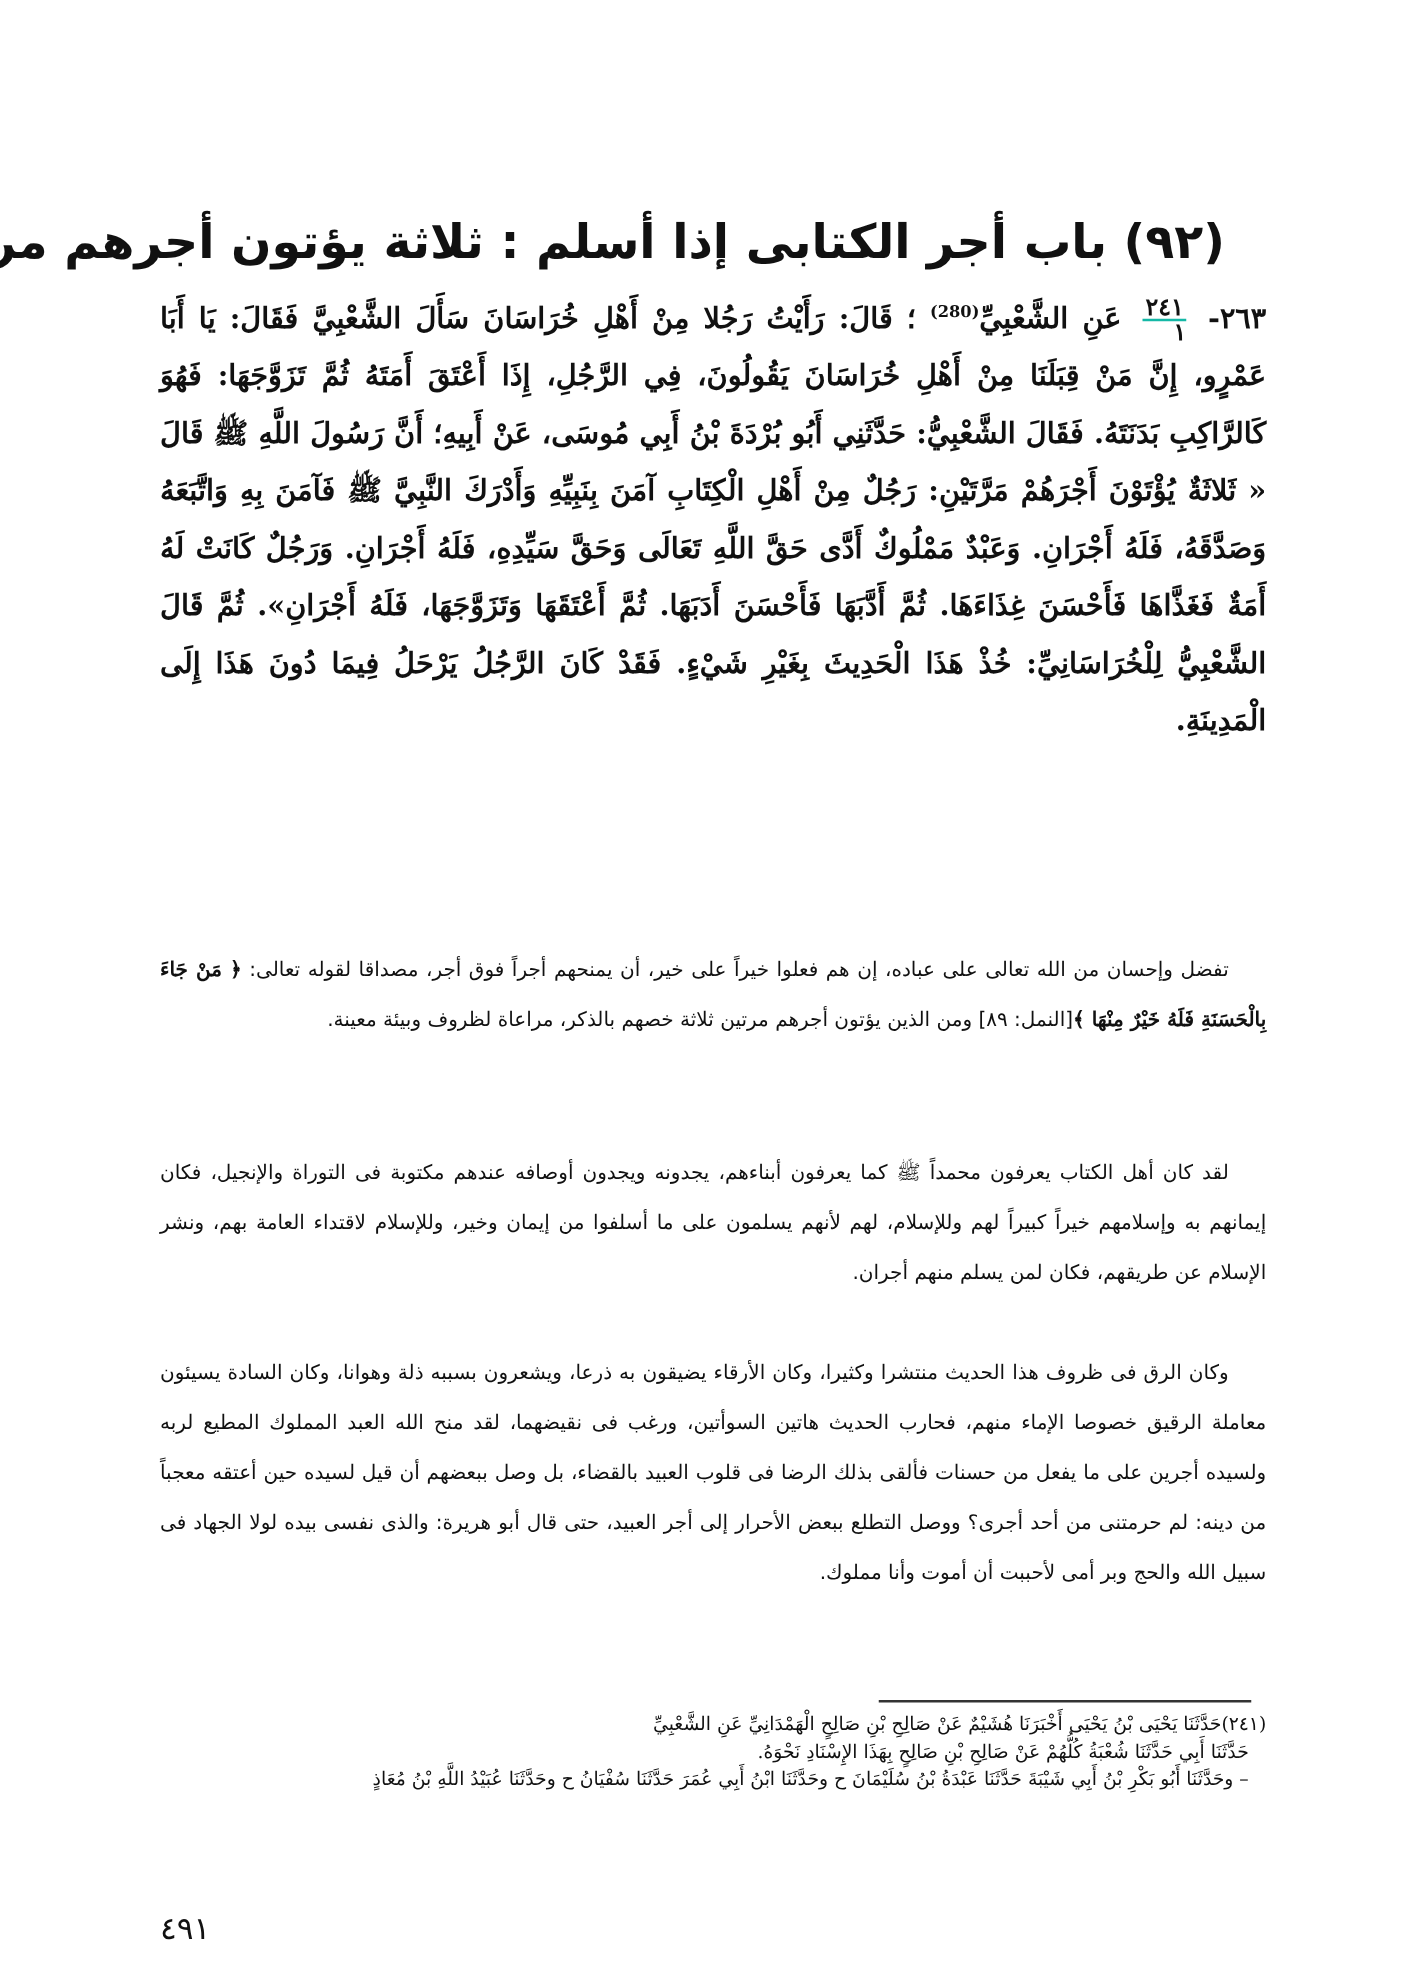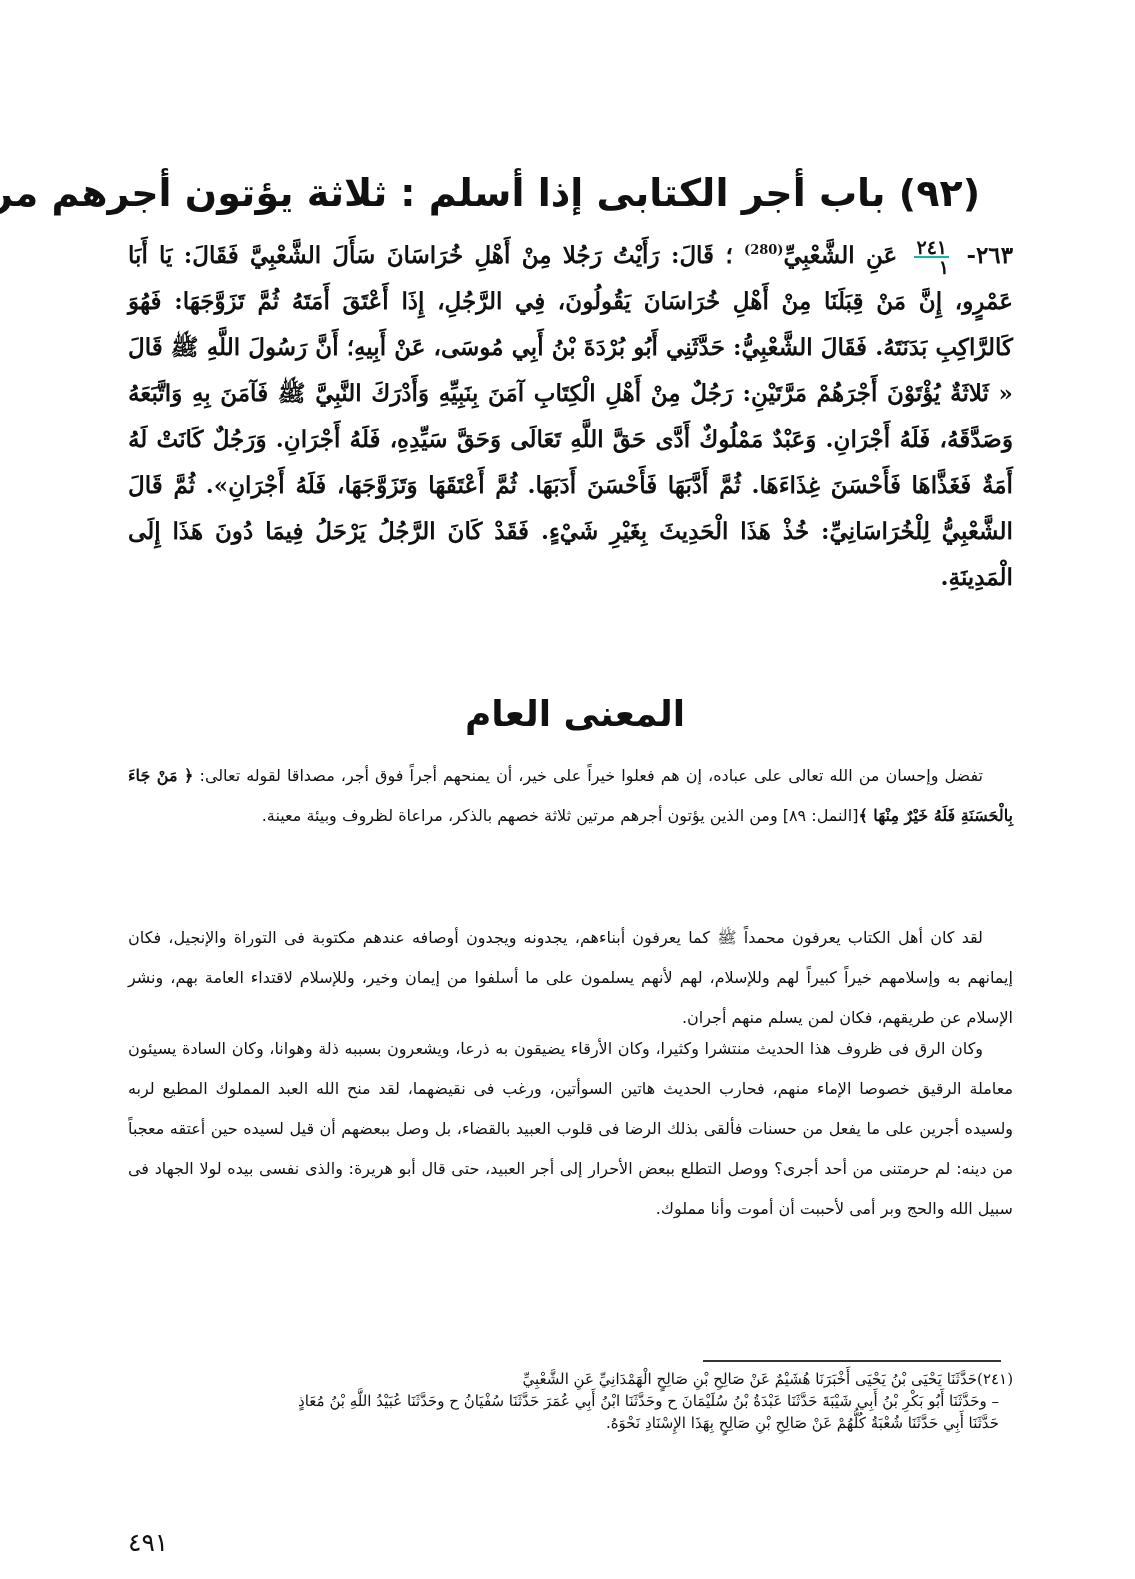--- a/index.html
+++ b/index.html
@@ -85,21 +85,21 @@
       width: 885px;
       font-family: "DejaVu Sans", sans-serif;
       font-size: 16px;
       line-height: 40px;
       text-align: justify;
       text-align-last: right;
       text-indent: 30px;
     }
     .para.p1 { top: 740px; }
     .para.p2 { top: 902px; }
-    .para.p3 { top: 1013px; }
+    .para.p3 { top: 1062px; }
     .para .quran {
       font-family: "DejaVu Serif", serif;
       font-weight: bold;
     }
     .footnote-rule {
       position: absolute;
       top: 1360px;
       left: 703px;
       width: 298px;
       height: 0;
@@ -146,33 +146,32 @@
   <div class="hadith">
     <span class="num">٢٦٣-</span>
     <span class="frac">
       <span class="top">٢٤١</span>
       <span class="bottom">١</span>
     </span>
     <span>عَنِ الشَّعْبِيِّ</span><sup>(280)</sup>
     <span>؛ قَالَ: رَأَيْتُ رَجُلا مِنْ أَهْلِ خُرَاسَانَ سَأَلَ الشَّعْبِيَّ فَقَالَ: يَا أَبَا عَمْرٍو، إِنَّ مَنْ قِبَلَنَا مِنْ أَهْلِ خُرَاسَانَ يَقُولُونَ، فِي الرَّجُلِ، إِذَا أَعْتَقَ أَمَتَهُ ثُمَّ تَزَوَّجَهَا: فَهُوَ كَالرَّاكِبِ بَدَنَتَهُ. فَقَالَ الشَّعْبِيُّ: حَدَّثَنِي أَبُو بُرْدَةَ بْنُ أَبِي مُوسَى، عَنْ أَبِيهِ؛ أَنَّ رَسُولَ اللَّهِ ﷺ قَالَ « ثَلاثَةٌ يُؤْتَوْنَ أَجْرَهُمْ مَرَّتَيْنِ: رَجُلٌ مِنْ أَهْلِ الْكِتَابِ آمَنَ بِنَبِيِّهِ وَأَدْرَكَ النَّبِيَّ ﷺ فَآمَنَ بِهِ وَاتَّبَعَهُ وَصَدَّقَهُ، فَلَهُ أَجْرَانِ. وَعَبْدٌ مَمْلُوكٌ أَدَّى حَقَّ اللَّهِ تَعَالَى وَحَقَّ سَيِّدِهِ، فَلَهُ أَجْرَانِ. وَرَجُلٌ كَانَتْ لَهُ أَمَةٌ فَغَذَّاهَا فَأَحْسَنَ غِذَاءَهَا. ثُمَّ أَدَّبَهَا فَأَحْسَنَ أَدَبَهَا. ثُمَّ أَعْتَقَهَا وَتَزَوَّجَهَا، فَلَهُ أَجْرَانِ». ثُمَّ قَالَ الشَّعْبِيُّ لِلْخُرَاسَانِيِّ: خُذْ هَذَا الْحَدِيثَ بِغَيْرِ شَيْءٍ. فَقَدْ كَانَ الرَّجُلُ يَرْحَلُ فِيمَا دُونَ هَذَا إِلَى الْمَدِينَةِ.</span>
   </div>
 
-  <h2 class="section-heading">المعنى العام</h2>
 
   <p class="para p1">
     <span>تفضل وإحسان من الله تعالى على عباده، إن هم فعلوا خيراً على خير، أن يمنحهم أجراً فوق أجر، مصداقا لقوله تعالى: </span><span class="quran">﴿ مَنْ جَاءَ بِالْحَسَنَةِ فَلَهُ خَيْرٌ مِنْهَا ﴾</span><span>[النمل: ٨٩]</span><span> ومن الذين يؤتون أجرهم مرتين ثلاثة خصهم بالذكر، مراعاة لظروف وبيئة معينة.</span>
   </p>
 
   <p class="para p2">لقد كان أهل الكتاب يعرفون محمداً ﷺ كما يعرفون أبناءهم، يجدونه ويجدون أوصافه عندهم مكتوبة فى التوراة والإنجيل، فكان إيمانهم به وإسلامهم خيراً كبيراً لهم وللإسلام، لهم لأنهم يسلمون على ما أسلفوا من إيمان وخير، وللإسلام لاقتداء العامة بهم، ونشر الإسلام عن طريقهم، فكان لمن يسلم منهم أجران.</p>
 
   <p class="para p3">وكان الرق فى ظروف هذا الحديث منتشرا وكثيرا، وكان الأرقاء يضيقون به ذرعا، ويشعرون بسببه ذلة وهوانا، وكان السادة يسيئون معاملة الرقيق خصوصا الإماء منهم، فحارب الحديث هاتين السوأتين، ورغب فى نقيضهما، لقد منح الله العبد المملوك المطيع لربه ولسيده أجرين على ما يفعل من حسنات فألقى بذلك الرضا فى قلوب العبيد بالقضاء، بل وصل ببعضهم أن قيل لسيده حين أعتقه معجباً من دينه: لم حرمتنى من أحد أجرى؟ ووصل التطلع ببعض الأحرار إلى أجر العبيد، حتى قال أبو هريرة: والذى نفسى بيده لولا الجهاد فى سبيل الله والحج وبر أمى لأحببت أن أموت وأنا مملوك.</p>
 
   <div class="footnote-rule"></div>
 
   <div class="footnotes">
     <span class="fn-line">(٢٤١)حَدَّثَنَا يَحْيَى بْنُ يَحْيَى أَخْبَرَنَا هُشَيْمٌ عَنْ صَالِحِ بْنِ صَالِحٍ الْهَمْدَانِيِّ عَنِ الشَّعْبِيِّ</span>
+    <span class="fn-line cont">حَدَّثَنَا أَبِي حَدَّثَنَا شُعْبَةُ كُلُّهُمْ عَنْ صَالِحِ بْنِ صَالِحٍ بِهَذَا الإِسْنَادِ نَحْوَهُ.</span>
     <span class="fn-line cont">– وحَدَّثَنَا أَبُو بَكْرِ بْنُ أَبِي شَيْبَةَ حَدَّثَنَا عَبْدَةُ بْنُ سُلَيْمَانَ ح وحَدَّثَنَا ابْنُ أَبِي عُمَرَ حَدَّثَنَا سُفْيَانُ ح وحَدَّثَنَا عُبَيْدُ اللَّهِ بْنُ مُعَاذٍ</span>
-    <span class="fn-line cont">حَدَّثَنَا أَبِي حَدَّثَنَا شُعْبَةُ كُلُّهُمْ عَنْ صَالِحِ بْنِ صَالِحٍ بِهَذَا الإِسْنَادِ نَحْوَهُ.</span>
   </div>
 
   <div class="page-number">٤٩١</div>
 
 </div>
 
 </body></html>

